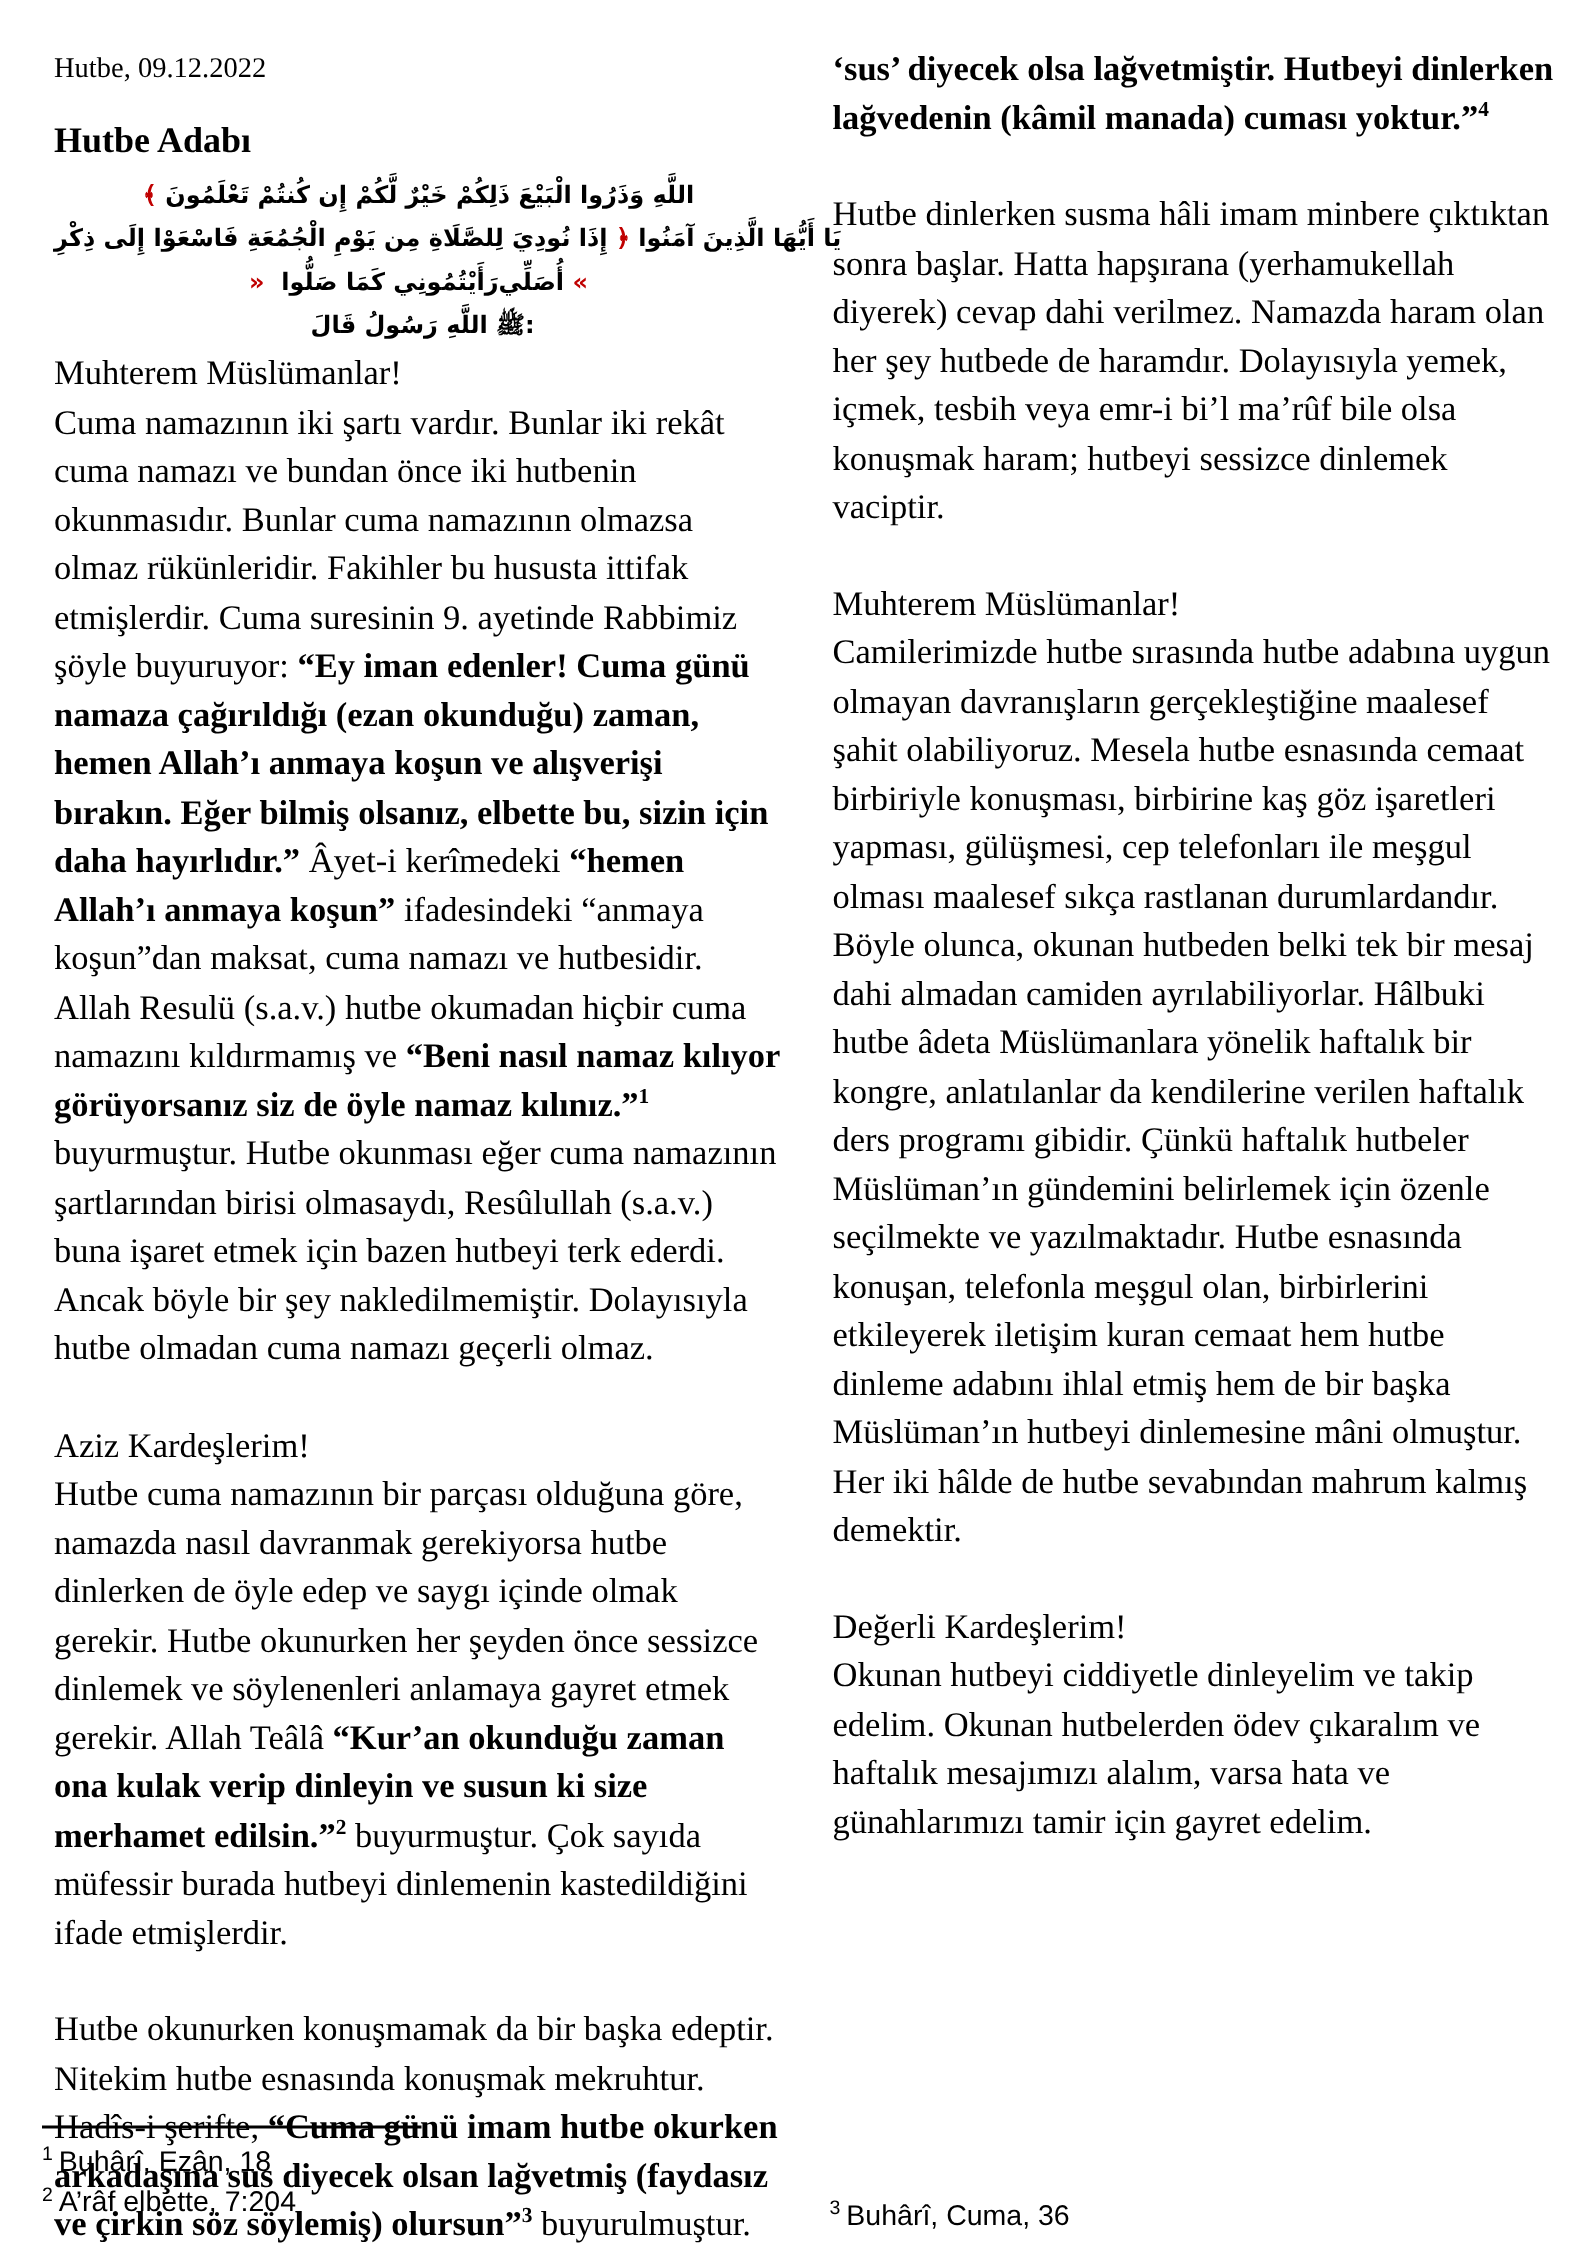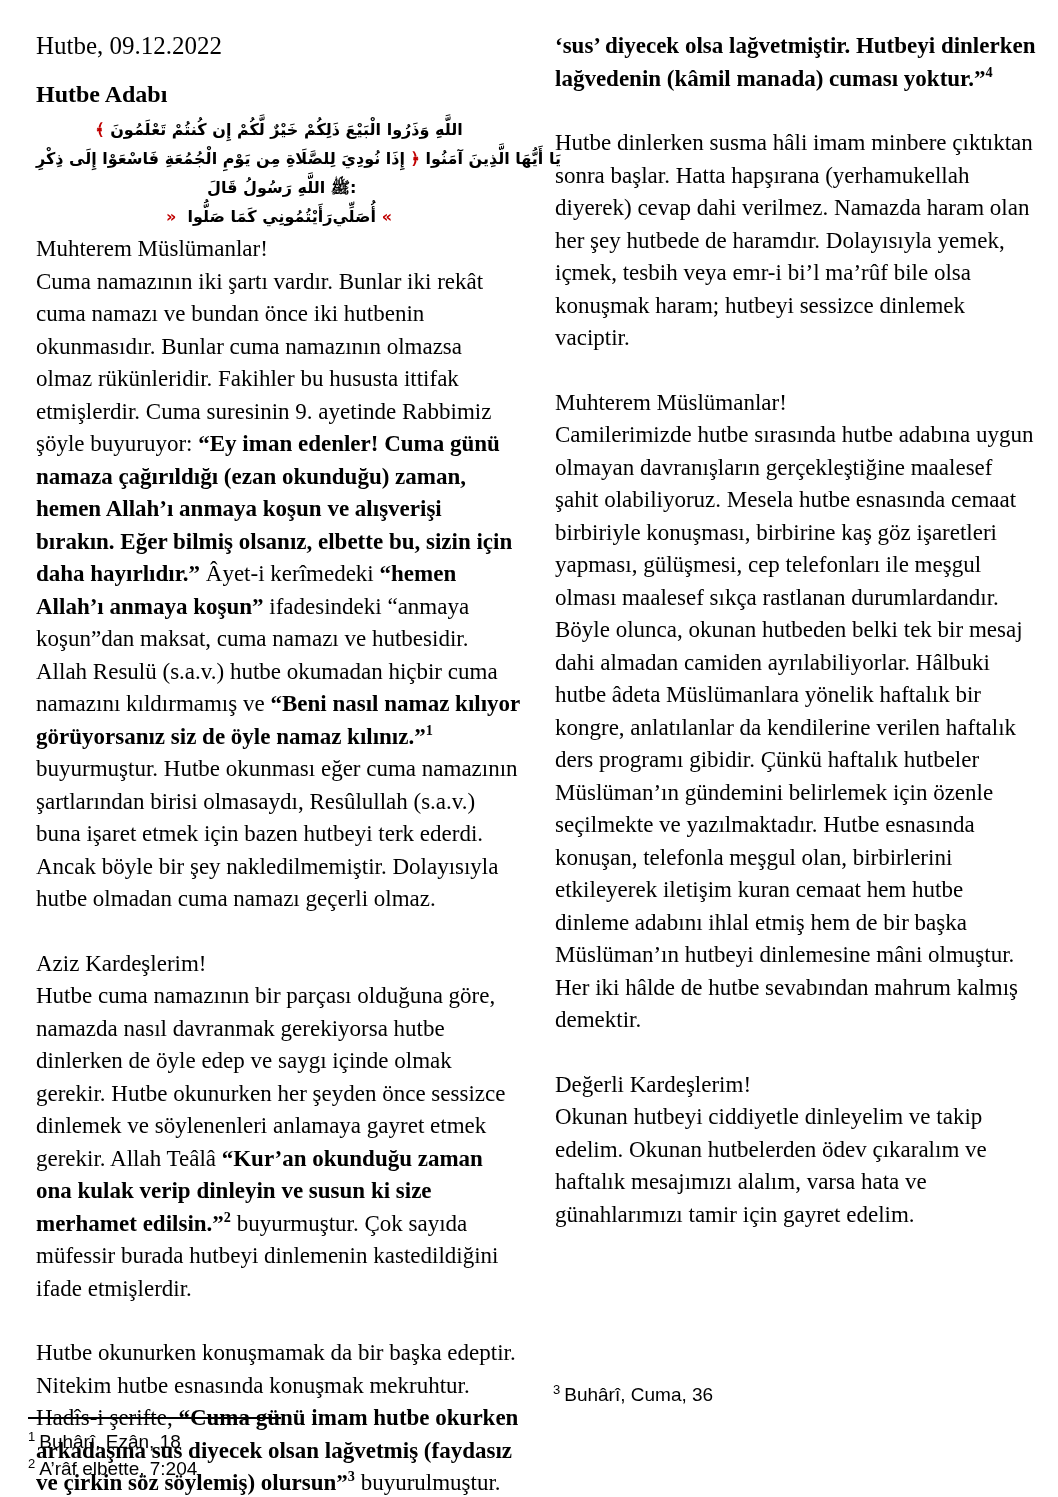--- a/index.html
+++ b/index.html
@@ -10,57 +10,57 @@
   }
   .page{
     display:flex;gap:33px;
     padding:30px 18px 0 36px;box-sizing:border-box;
   }
   .col{
     width:486px;flex:0 0 486px;
     font-size:23px;line-height:32.5px;text-align:left;
   }
   p{margin:0;}
-  .date{font-size:25px;}
+  .date{font-size:19px;}
   .title{font-weight:bold;font-size:24px;margin-top:15px;}
   .arabic{
     font-family:"DejaVu Sans",sans-serif;font-weight:bold;
     font-size:16px;line-height:29px;text-align:center;margin-top:5px;
   }
   .arabic p{white-space:nowrap;}
   .h{font-weight:normal;}
   .h1-tight{margin-top:2px;}
   .sp{margin-top:32px;}
   .b{font-weight:bold;}
   .red{color:#c00000;}
   .sup{font-size:0.62em;vertical-align:super;line-height:0;}
   .footnotes{
     position:absolute;width:486px;
     font-family:"Liberation Sans","DejaVu Sans",sans-serif;
     font-size:19px;line-height:27px;
   }
   .fn-left{left:28px;top:1417px;}
-  .fn-right{left:553px;top:1381px;}
+  .fn-right{left:553px;top:1464px;}
   .fn-sep{width:253px;border-top:2px solid #000;margin-bottom:9px;}
   .fn-sup{font-size:13px;vertical-align:super;line-height:0;margin-right:4px;}
 </style>
 </head>
 <body>
 
 <div class="page">
 
   <div class="col">
     <p class="date">Hutbe, 09.12.2022</p>
     <p class="title">Hutbe Adabı</p>
 
     <div class="arabic">
       <p><span class="red">﴾ </span><span dir="rtl">اللَّهِ وَذَرُوا الْبَيْعَ ذَلِكُمْ خَيْرٌ لَّكُمْ إِن كُنتُمْ تَعْلَمُونَ</span></p>
       <p><span dir="rtl">إِذَا نُودِيَ لِلصَّلَاةِ مِن يَوْمِ الْجُمُعَةِ فَاسْعَوْا إِلَى ذِكْرِ</span><span class="red"> ﴿ </span><span dir="rtl">يَا أَيُّهَا الَّذِينَ آمَنُوا</span></p>
+      <p><span class="red">» </span><span dir="rtl">صَلُّوا </span><span dir="rtl">كَمَا </span><span dir="rtl">رَأَيْتُمُونِي </span><span dir="rtl">أُصَلِّي</span><span class="red"> «</span></p>
       <p><span dir="rtl">قَالَ </span><span dir="rtl">رَسُولُ </span><span dir="rtl">اللَّهِ </span><span dir="rtl">ﷺ </span><span>:</span></p>
-      <p><span class="red">» </span><span dir="rtl">صَلُّوا </span><span dir="rtl">كَمَا </span><span dir="rtl">رَأَيْتُمُونِي </span><span dir="rtl">أُصَلِّي</span><span class="red"> «</span></p>
     </div>
 
     <p class="h h1-tight">Muhterem Müslümanlar!</p>
     <p><span>Cuma namazının iki şartı vardır. Bunlar iki rekât cuma namazı ve bundan önce iki hutbenin okunmasıdır. Bunlar cuma namazının olmazsa olmaz rükünleridir. Fakihler bu hususta ittifak etmişlerdir. Cuma suresinin 9. ayetinde Rabbimiz şöyle buyuruyor: </span><span class="b">“Ey iman edenler! Cuma günü namaza çağırıldığı (ezan okunduğu) zaman, hemen Allah’ı anmaya koşun ve alışverişi bırakın. Eğer bilmiş olsanız, elbette bu, sizin için daha hayırlıdır.”</span><span> Âyet-i kerîmedeki </span><span class="b">“hemen Allah’ı anmaya koşun”</span><span> ifadesindeki “anmaya koşun”dan maksat, cuma namazı ve hutbesidir. Allah Resulü (s.a.v.) hutbe okumadan hiçbir cuma namazını kıldırmamış ve </span><span class="b">“Beni nasıl namaz kılıyor görüyorsanız siz de öyle namaz kılınız.”</span><span class="b sup">1</span><span> buyurmuştur. Hutbe okunması eğer cuma namazının şartlarından birisi olmasaydı, Resûlullah (s.a.v.) buna işaret etmek için bazen hutbeyi terk ederdi. Ancak böyle bir şey nakledilmemiştir. Dolayısıyla hutbe olmadan cuma namazı geçerli olmaz.</span></p>
 
     <p class="h sp">Aziz Kardeşlerim!</p>
     <p><span>Hutbe cuma namazının bir parçası olduğuna göre, namazda nasıl davranmak gerekiyorsa hutbe dinlerken de öyle edep ve saygı içinde olmak gerekir. Hutbe okunurken her şeyden önce sessizce dinlemek ve söylenenleri anlamaya gayret etmek gerekir. Allah Teâlâ </span><span class="b">“Kur’an okunduğu zaman ona kulak verip dinleyin ve susun ki size merhamet edilsin.”</span><span class="b sup">2</span><span> buyurmuştur. Çok sayıda müfessir burada hutbeyi dinlemenin kastedildiğini ifade etmişlerdir.</span></p>
 
     <p class="sp"><span>Hutbe okunurken konuşmamak da bir başka edeptir. Nitekim hutbe esnasında konuşmak mekruhtur. Hadîs-i şerifte, </span><span class="b">“Cuma günü imam hutbe okurken arkadaşına sus diyecek olsan lağvetmiş (faydasız ve çirkin söz söylemiş) olursun”</span><span class="b sup">3</span><span> buyurulmuştur. Diğer bir hadîs-i şerifte de şöyle buyurulmuştur: </span></p>
   </div>

